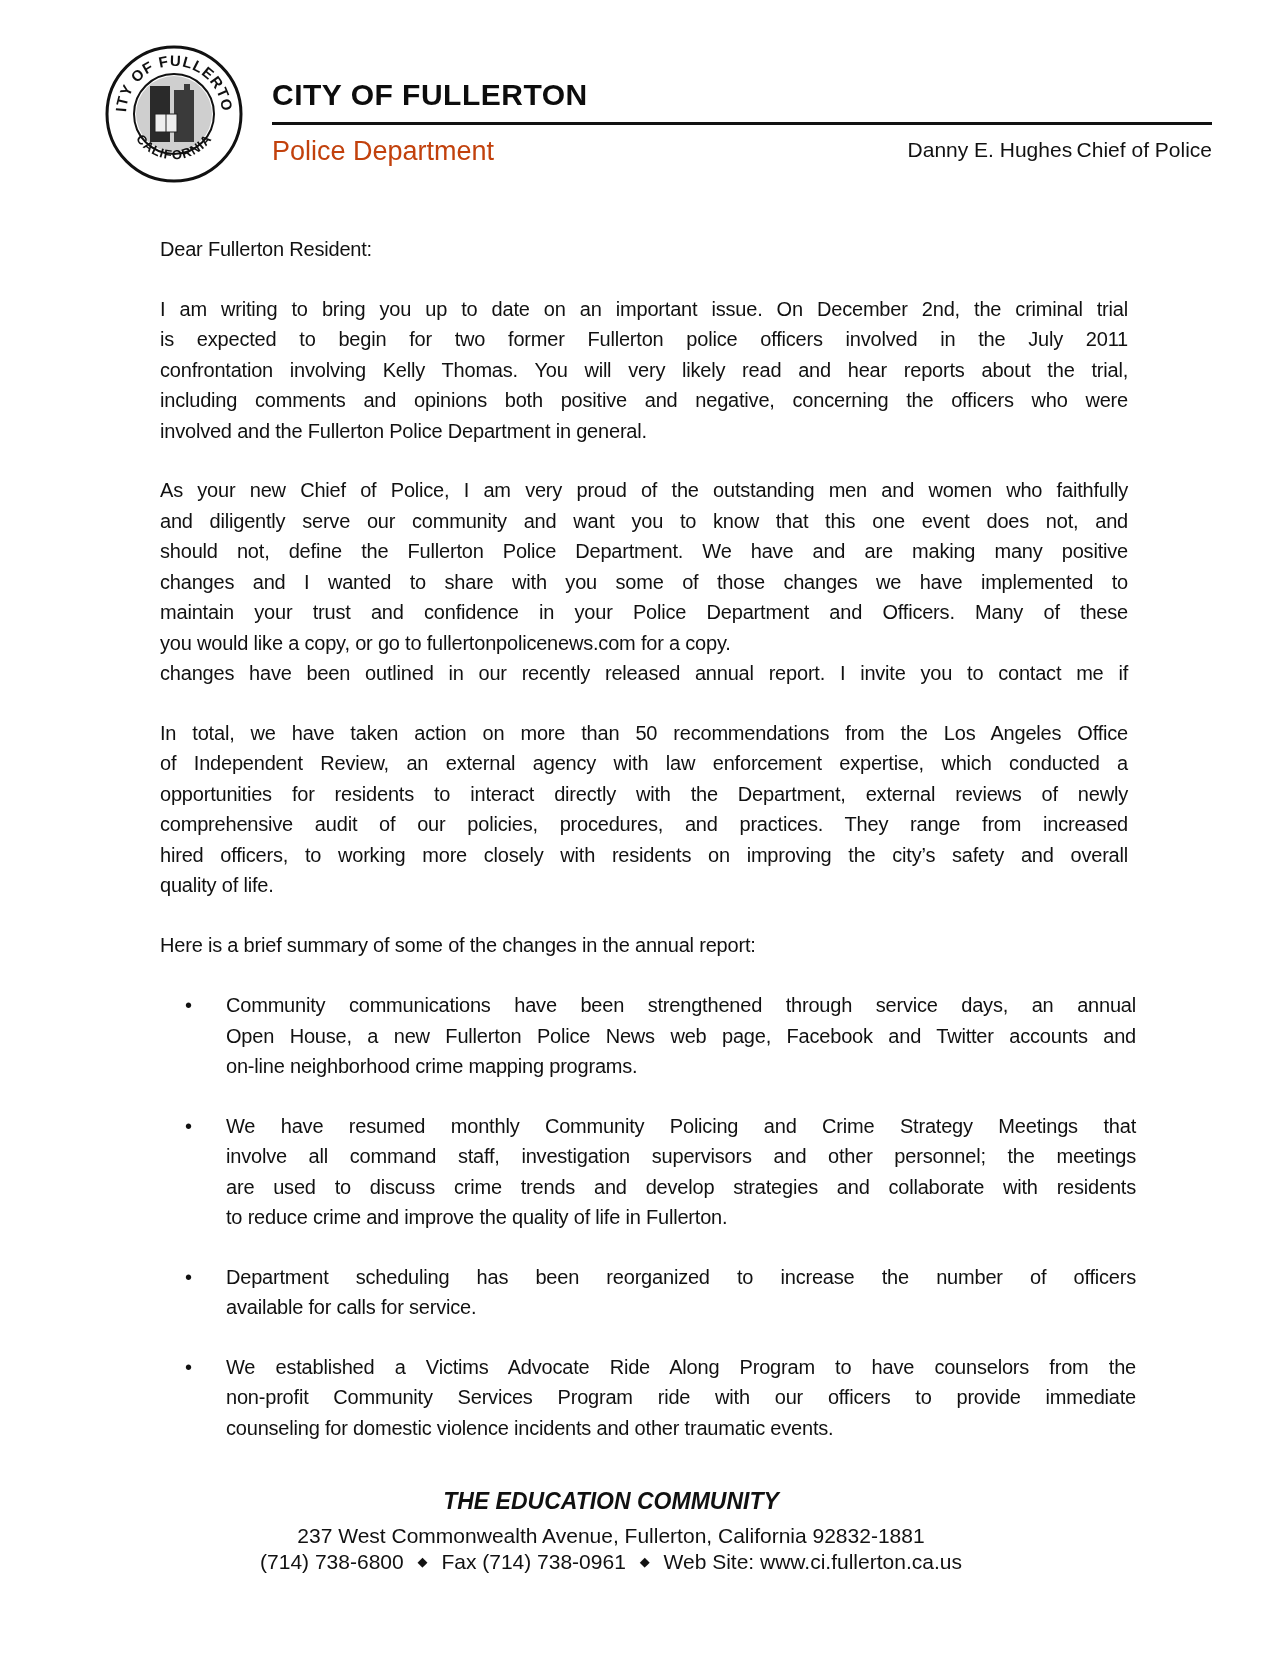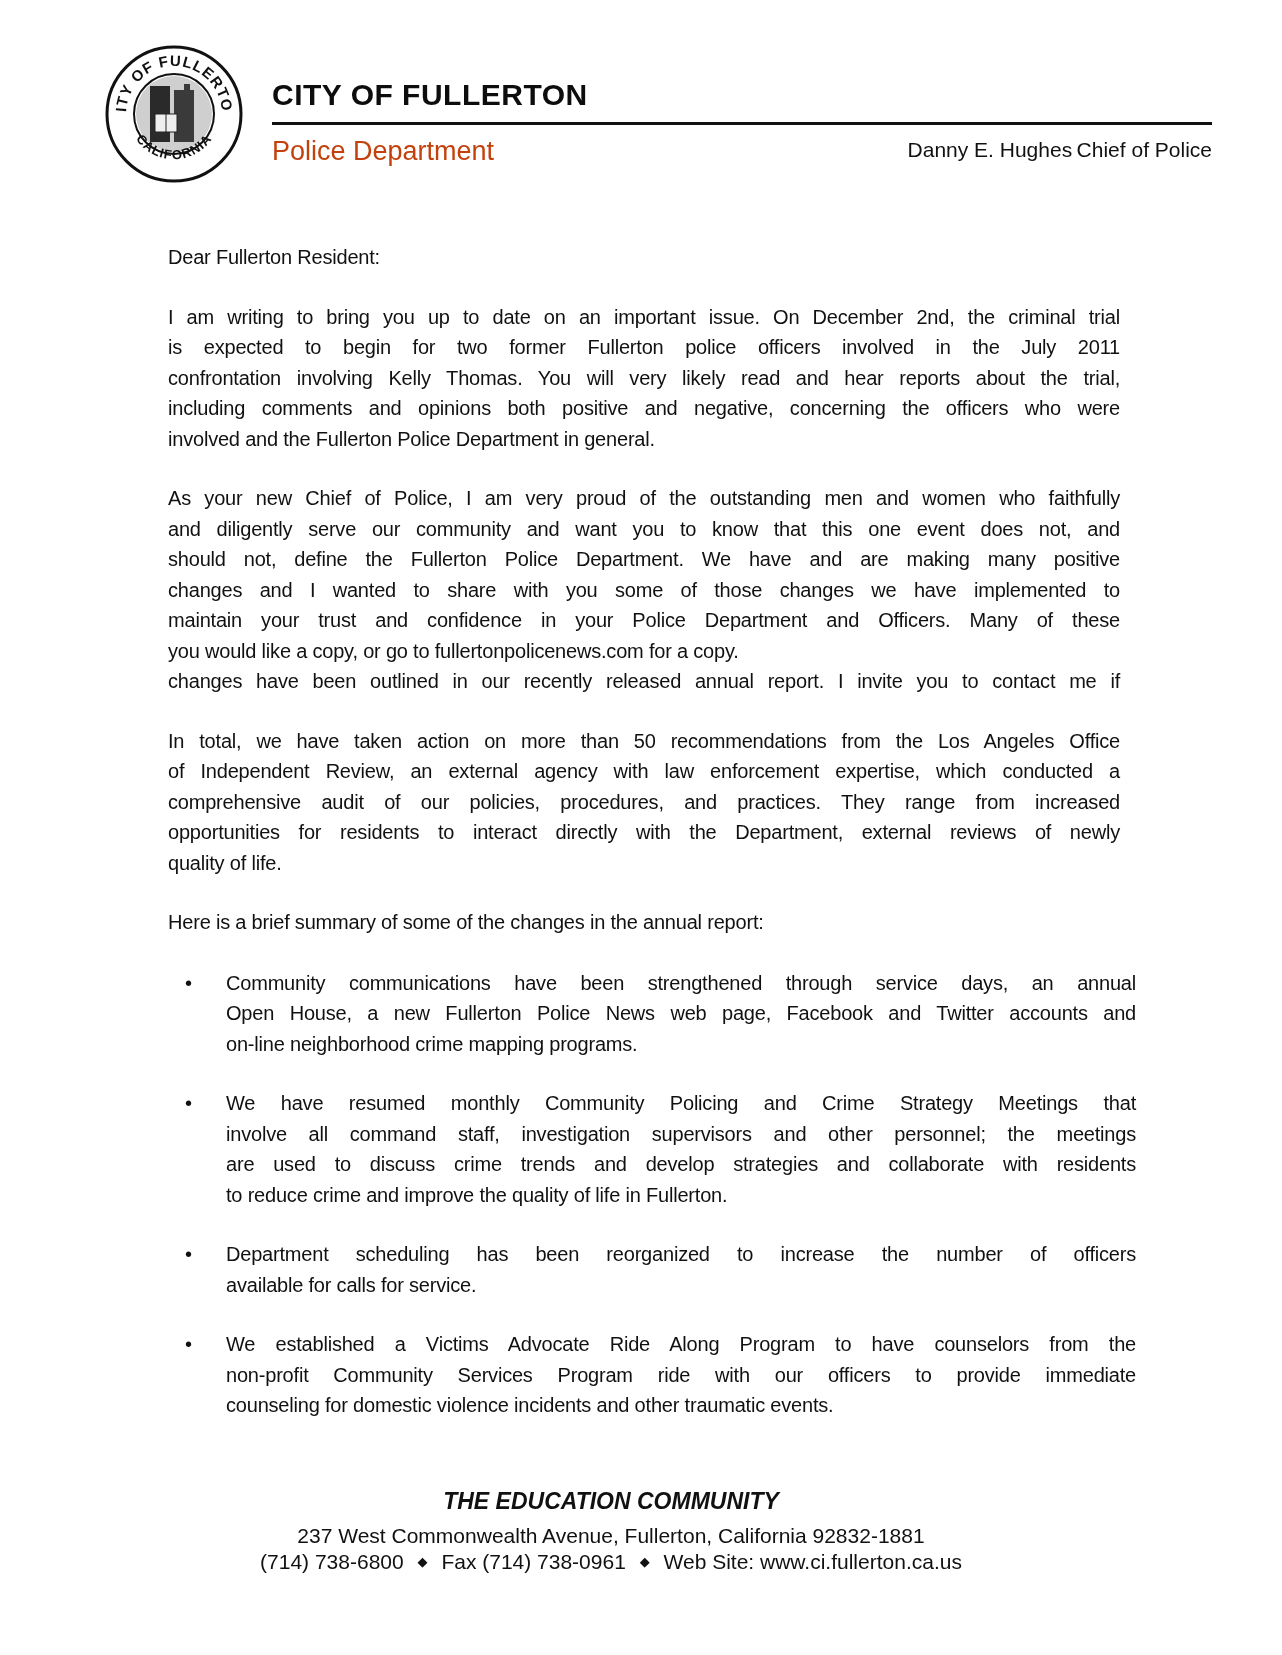--- a/index.html
+++ b/index.html
@@ -10,21 +10,21 @@
   .seal { position: absolute; left: 104px; top: 44px; width: 140px; height: 140px; }
   .org-name { position: absolute; left: 272px; top: 78px; font-family: "Liberation Sans", sans-serif; font-weight: 900; font-size: 30px; letter-spacing: 0.5px; color: #0d0d0d; }
   .rule { position: absolute; left: 272px; top: 122px; width: 940px; height: 3px; background: #111; }
   .dept { position: absolute; left: 272px; top: 136px; font-family: "Liberation Sans", sans-serif; font-size: 27px; color: #c2410c; }
   .chief { position: absolute; right: 70px; top: 138px; font-family: "Liberation Sans", sans-serif; color: #111; white-space: nowrap; }
   .chief .name { font-size: 21px; }
   .chief .title { font-size: 21px; }
 
   
   .body { position: absolute; left: 152px; top: 226px; width: 984px; font-family: "Liberation Sans", sans-serif; font-size: 20px; line-height: 30.5px; color: #111; letter-spacing: -0.2px; }
-  .body p { margin: 16px; }
+  .body p { margin: 8px; }
   .salutation { margin-bottom: 29px !important; }
   .para { margin-bottom: 29px !important; }
   .line { display: block; text-align: justify; text-align-last: justify; height: 30.5px; white-space: nowrap; overflow: visible; }
   .line.last { text-align-last: left; }
 
   ul.changes { list-style: none; margin: 30px 0 0 0; padding: 0; }
   ul.changes li { position: relative; padding-left: 74px; margin-bottom: 29px; }
   ul.changes li .bullet { position: absolute; left: 33px; top: 0; font-size: 20px; }
 
   
@@ -83,22 +83,23 @@
           <span class="line">and diligently serve our community and want you to know that this one event does not, and</span>
           <span class="line">should not, define the Fullerton Police Department. We have and are making many positive</span>
           <span class="line">changes and I wanted to share with you some of those changes we have implemented to</span>
           <span class="line">maintain your trust and confidence in your Police Department and Officers. Many of these</span>
           <span class="line last">you would like a copy, or go to fullertonpolicenews.com for a copy.</span>
           <span class="line">changes have been outlined in our recently released annual report. I invite you to contact me if</span>
         </p>
         <p class="para">
           <span class="line">In total, we have taken action on more than 50 recommendations from the Los Angeles Office</span>
           <span class="line">of Independent Review, an external agency with law enforcement expertise, which conducted a</span>
+          <span class="line">opportunities for residents to interact directly with the Department, external reviews of newly</span>
           <span class="line">comprehensive audit of our policies, procedures, and practices. They range from increased</span>
-          <span class="line">opportunities for residents to interact directly with the Department, external reviews of newly</span>
+          <span class="line">hired officers, to working more closely with residents on improving the city’s safety and overall</span>
           <span class="line last">quality of life.</span>
         </p>
         <p class="para">
           <span class="line last">Here is a brief summary of some of the changes in the annual report:</span>
         </p>
       </div>
     <ul class="changes" id="changes">
         <li>
           <span class="bullet">•</span>
           <span class="line">Community communications have been strengthened through service days, an annual</span>

